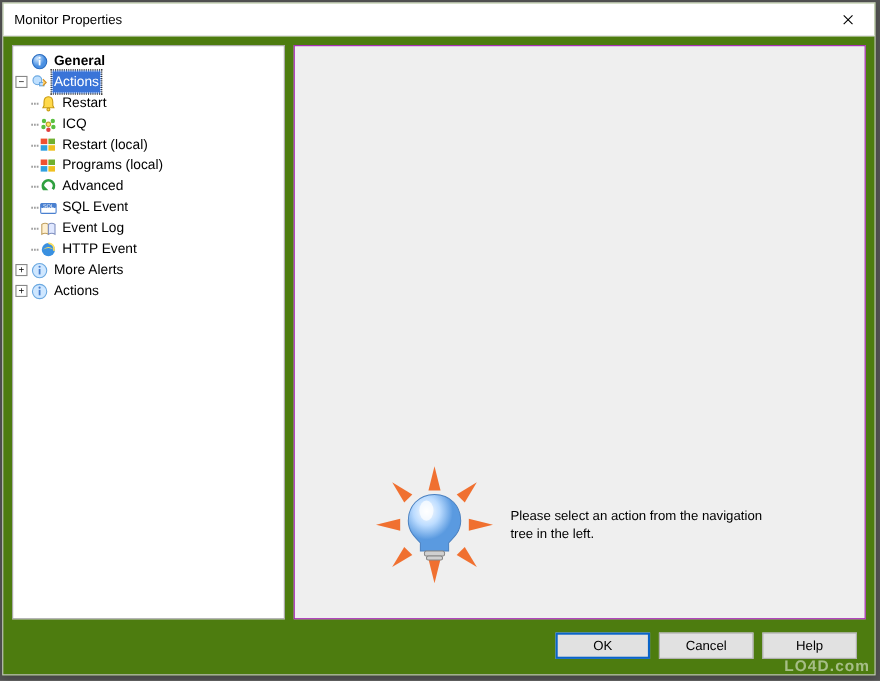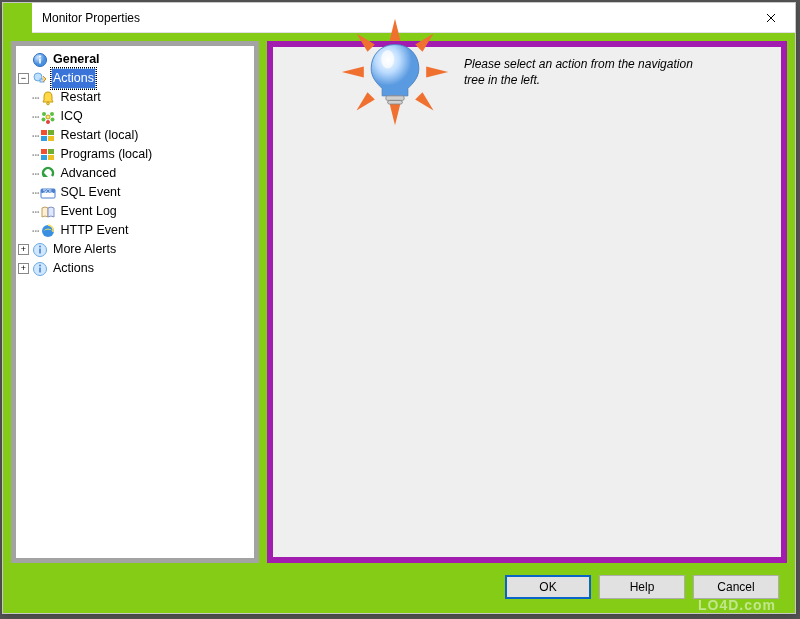--- a/index.html
+++ b/index.html
@@ -11,24 +11,23 @@
     width: 800px;
     height: 619px;
     overflow: hidden;
   }
   .outer {
     position: absolute;
     left: 2px;
     top: 2px;
     width: 794px;
     height: 612px;
-    background: #84cc16;
+    background: #4d7c0f;
     border: 1px solid #c8c8c8;
     box-shadow: 0 2px 8px rgba(0,0,0,0.25);
-    padding-left: 29px;
   }
   .titlebar {
     height: 30px;
     display: flex;
     align-items: center;
     padding: 0 4px 0 10px;
     background: #fff;
     border-bottom: 1px solid #e0e0e0;
     color: #000;
     font-size: 12px;
@@ -48,21 +47,21 @@
     left: 8px;
     right: 8px;
     top: 38px;
     bottom: 50px;
     display: flex;
     gap: 8px;
   }
   .tree-panel {
     width: 248px;
     height: 100%;
-    border: 5px solid #a3a3a3;
+    border: 1px solid #a3a3a3;
     background: #fff;
     padding: 4px 2px;
     overflow: hidden;
   }
   .tree {
     font-size: 12.5px;
     line-height: 19px;
   }
   .node {
     position: relative;
@@ -107,27 +106,26 @@
   .label.selected {
     background: #3a74d8;
     color: #fff;
     border: 1px dotted #fff;
     outline: 1px dotted #000;
     padding: 0 1px;
   }
   .content-panel {
     flex: 1;
     height: 100%;
-    border: 6px solid #a21caf;
+    border: 1px solid #a21caf;
     background: #efefef;
     position: relative;
     display: flex;
-    align-items: flex-start;
+    align-items: flex-end;
     justify-content: center;
-    font-style: italic;
   }
   .hint-row {
     display: flex;
     align-items: center;
     gap: 14px;
     padding: 0 10px;
     transform: translateY(-30px);
   }
   .bulb-wrap {
     width: 110px;
@@ -159,21 +157,21 @@
     font-size: 12px;
     cursor: pointer;
     padding: 0 10px;
   }
   .btn.primary {
     background: #e1e1e1;
     border: 2px solid #0a64c8;
   }
   .watermark {
     position: absolute;
-    right: 24px;
+    right: 9px;
     bottom: 6px;
     color: rgba(255,255,255,0.5);
     font-size: 14px;
     font-weight: 600;
     letter-spacing: 1px;
     font-family: Arial, sans-serif;
   }
 </style>
 </head>
 <body>
@@ -353,19 +351,19 @@
           </svg>
         </div>
         <div class="hint-text">Please select an action from the navigation tree in the left.</div>
       </div>
     </div>
 
   </div>
 
   <div class="button-row">
     <button class="btn primary">OK</button>
+    <button class="btn">Cancel</button>
     <button class="btn">Help</button>
-    <button class="btn">Cancel</button>
   </div>
 
 </div>
 
 <div class="watermark">LO4D.com</div>
 
 </body></html>

